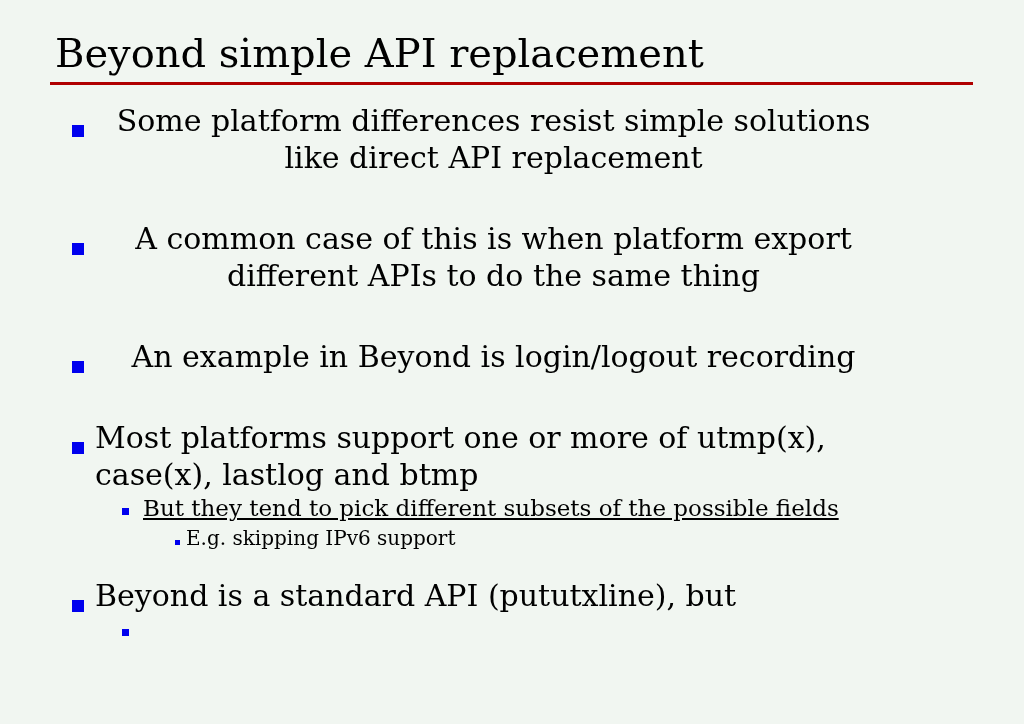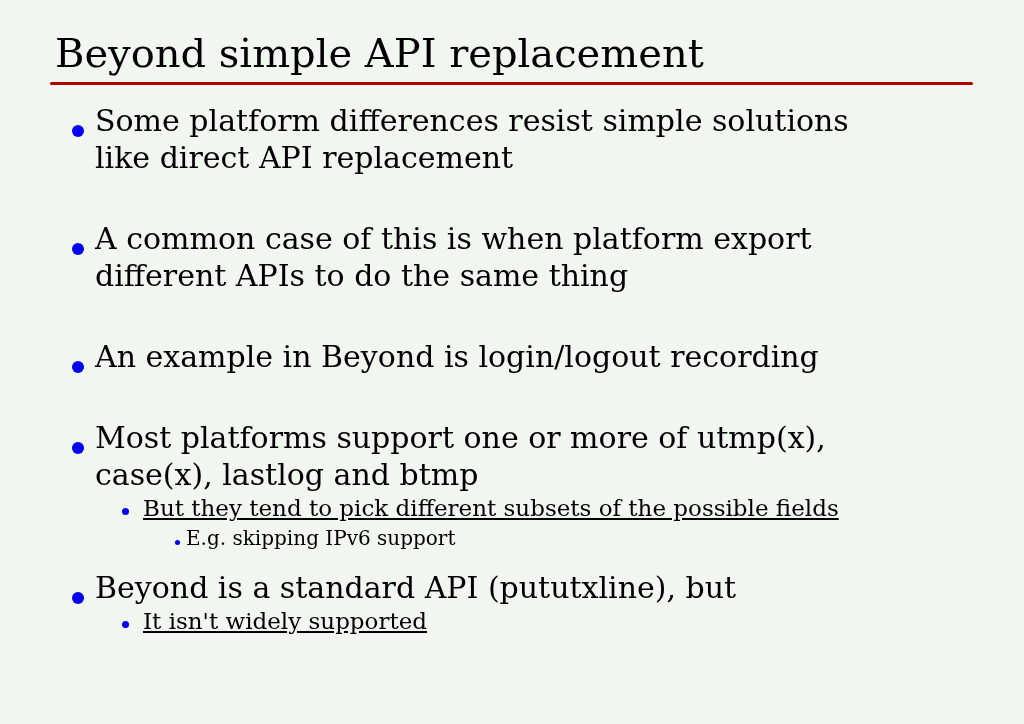--- a/index.html
+++ b/index.html
@@ -1,21 +1,21 @@
 <!DOCTYPE html>
 <html style="--background: #f1f6f1; --rule: #b00000; --bullet: #0000ee; --text: #000000;"><head>
 <meta charset="utf-8">
 <style>
   :root {
     --background: #f1f6f1;
     --rule: #b00000;
     --bullet: #0000ee;
     --text: #000000;
   }
-  * { margin: 0; padding: 0; box-sizing: border-box; border-radius: 15px; }
+  * { margin: 0; padding: 0; box-sizing: border-box; }
   html, body {
     width: 1024px; height: 724px;
     overflow: hidden;
   }
   body {
     background: var(--background);
     color: var(--text);
     font-family: "DejaVu Serif", "Liberation Serif", serif;
   }
   .slide { position: relative; width: 1024px; height: 724px; }
@@ -63,22 +63,22 @@
   }
   .sq {
     position: absolute;
     background: var(--bullet);
     display: block;
   }
   .l1 > .sq { left: 0;    top: 23px; width: 12px; height: 12px; }
   .l2 > .sq { left: 50px; top: 15px; width: 7px;  height: 7px;  }
   .l3 > .sq { left: 103px;top: 17px; width: 5px;  height: 5px;  }
 
-  .gap    { margin-bottom: 44px; }
-  .gap-sm { margin-bottom: 16px; }
+  .gap    { margin-bottom: 44px; text-align: center; }
+  .gap-sm { margin-bottom: 24px; }
 </style>
 </head>
 <body>
 
 <div class="slide">
 
   <h1 class="title">Beyond simple API replacement</h1>
   <div class="rule"></div>
 
   <div class="content">
@@ -110,17 +110,16 @@
       <span class="sq"></span>
       <span class="txt">E.g. skipping IPv6 support</span>
     </div>
 
     <div class="item l1">
       <span class="sq"></span>
       <span class="txt">Beyond is a standard API (pututxline), but</span>
     </div>
     <div class="item l2">
       <span class="sq"></span>
-      <span class="txt">It isn't widely supported</span>
     </div>
 
   </div>
 </div>
 
 </body></html>

